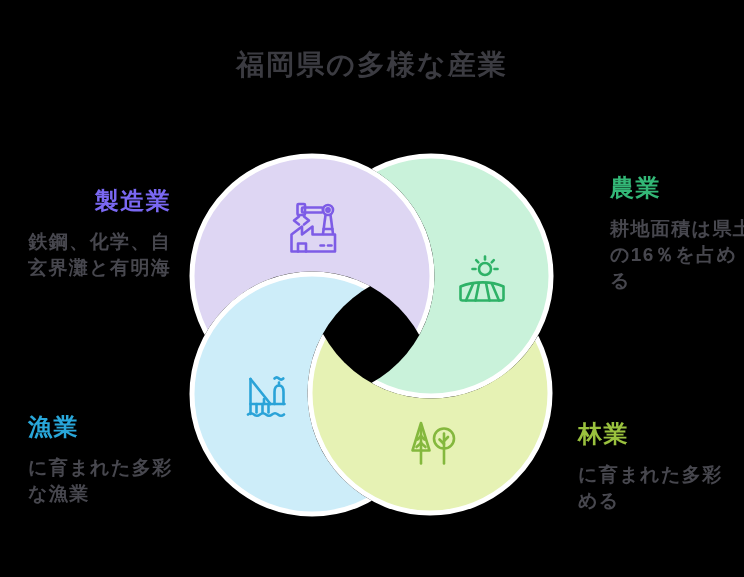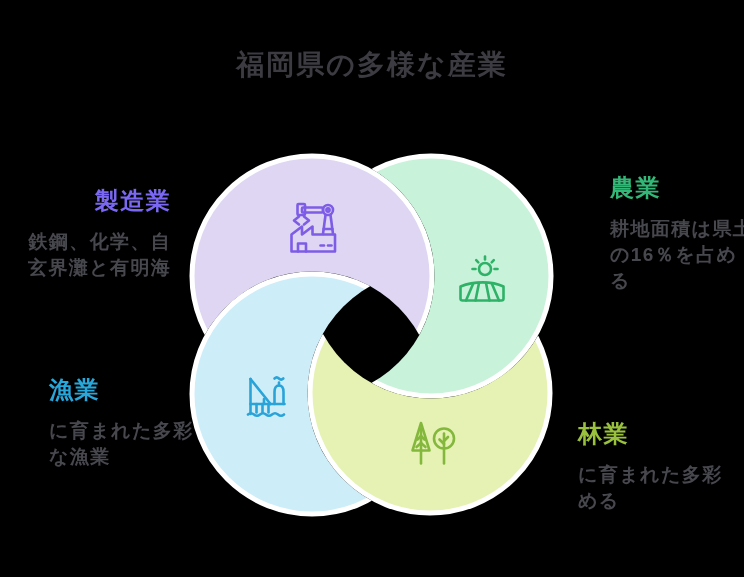--- a/index.html
+++ b/index.html
@@ -57,21 +57,21 @@
   .cap-desc {
     margin-top: 14px;
     font-size: 19px;
     font-weight: 700;
     letter-spacing: 1.4px;
     line-height: 26px;
     color: var(--desc-text, #47474e);
   }
   .pos-tl { left: 28px;  top: 186px; text-align: right; }
   .pos-tr { left: 610px; top: 173px; }
-  .pos-bl { left: 28px;  top: 375px; margin-left: 21px; }
+  .pos-bl { left: 28px;  top: 412px; }
   .pos-br { left: 578px; top: 387px; margin-top: 32px; }
 </style>
 </head>
 <body style="background: rgb(0, 0, 0);">
 
 <div class="stage">
 
   <h1 class="title">福岡県の多様な産業</h1>
 
   <svg class="venn" width="744" height="577" viewBox="0 0 744 577">

